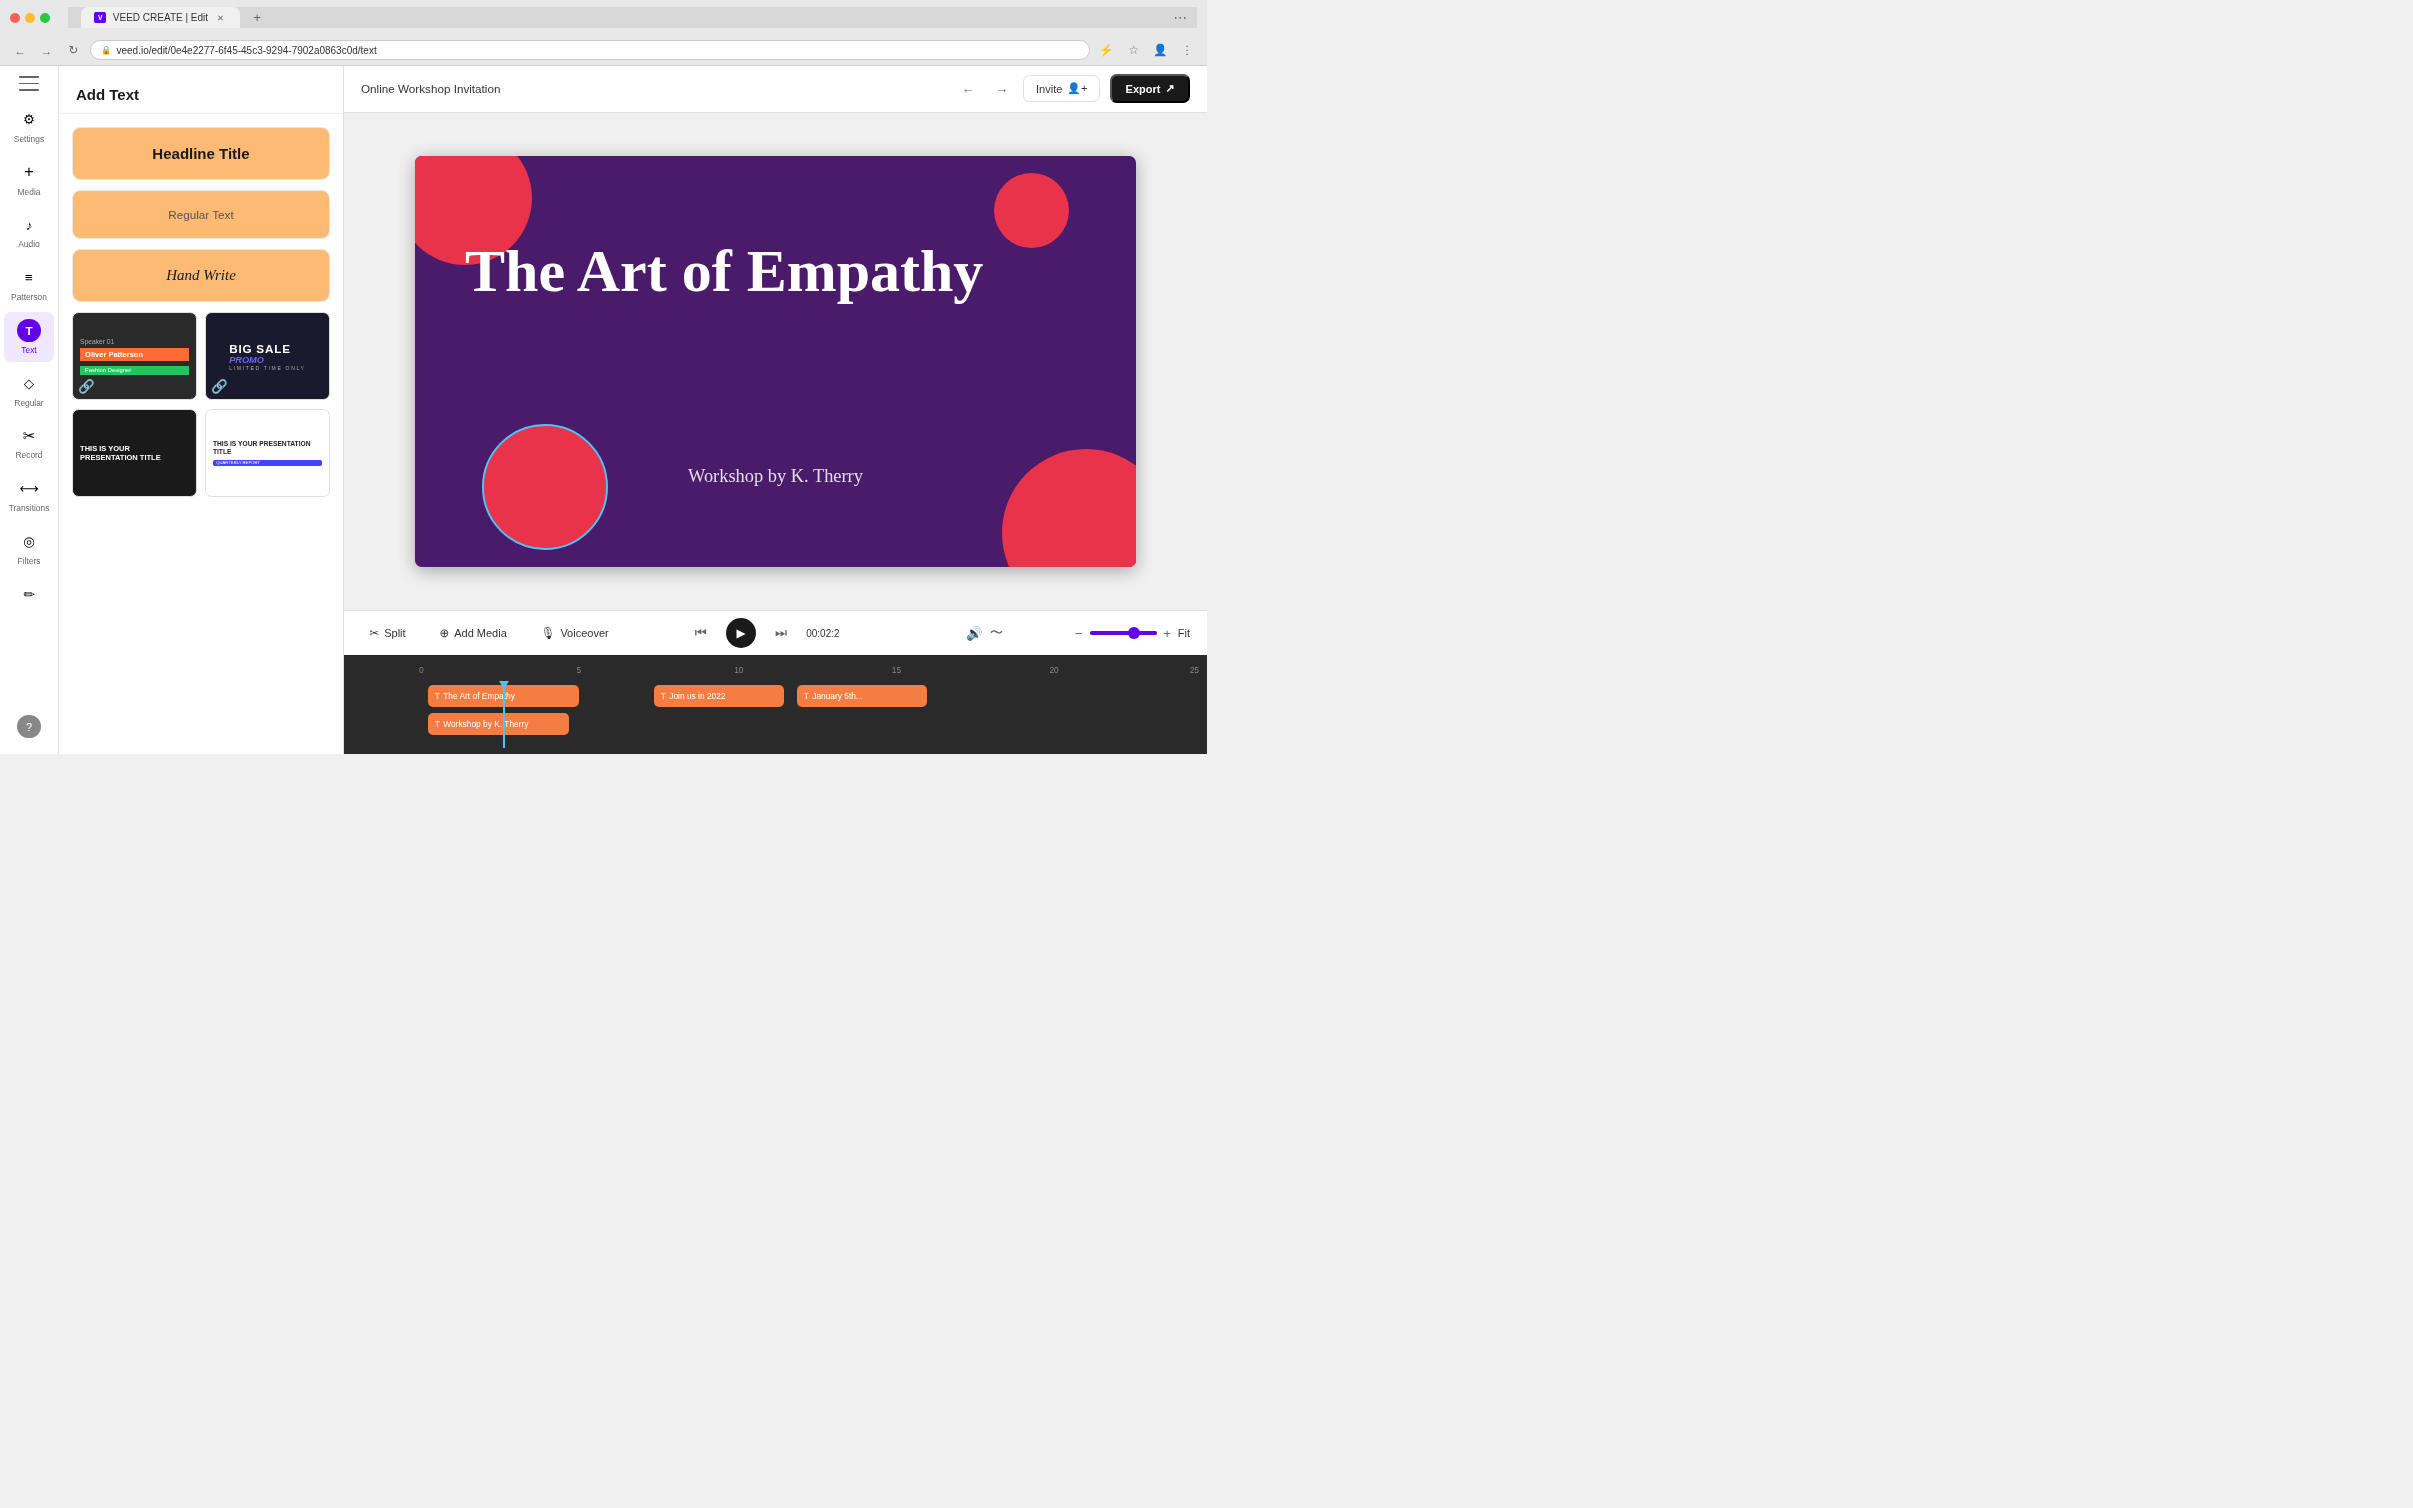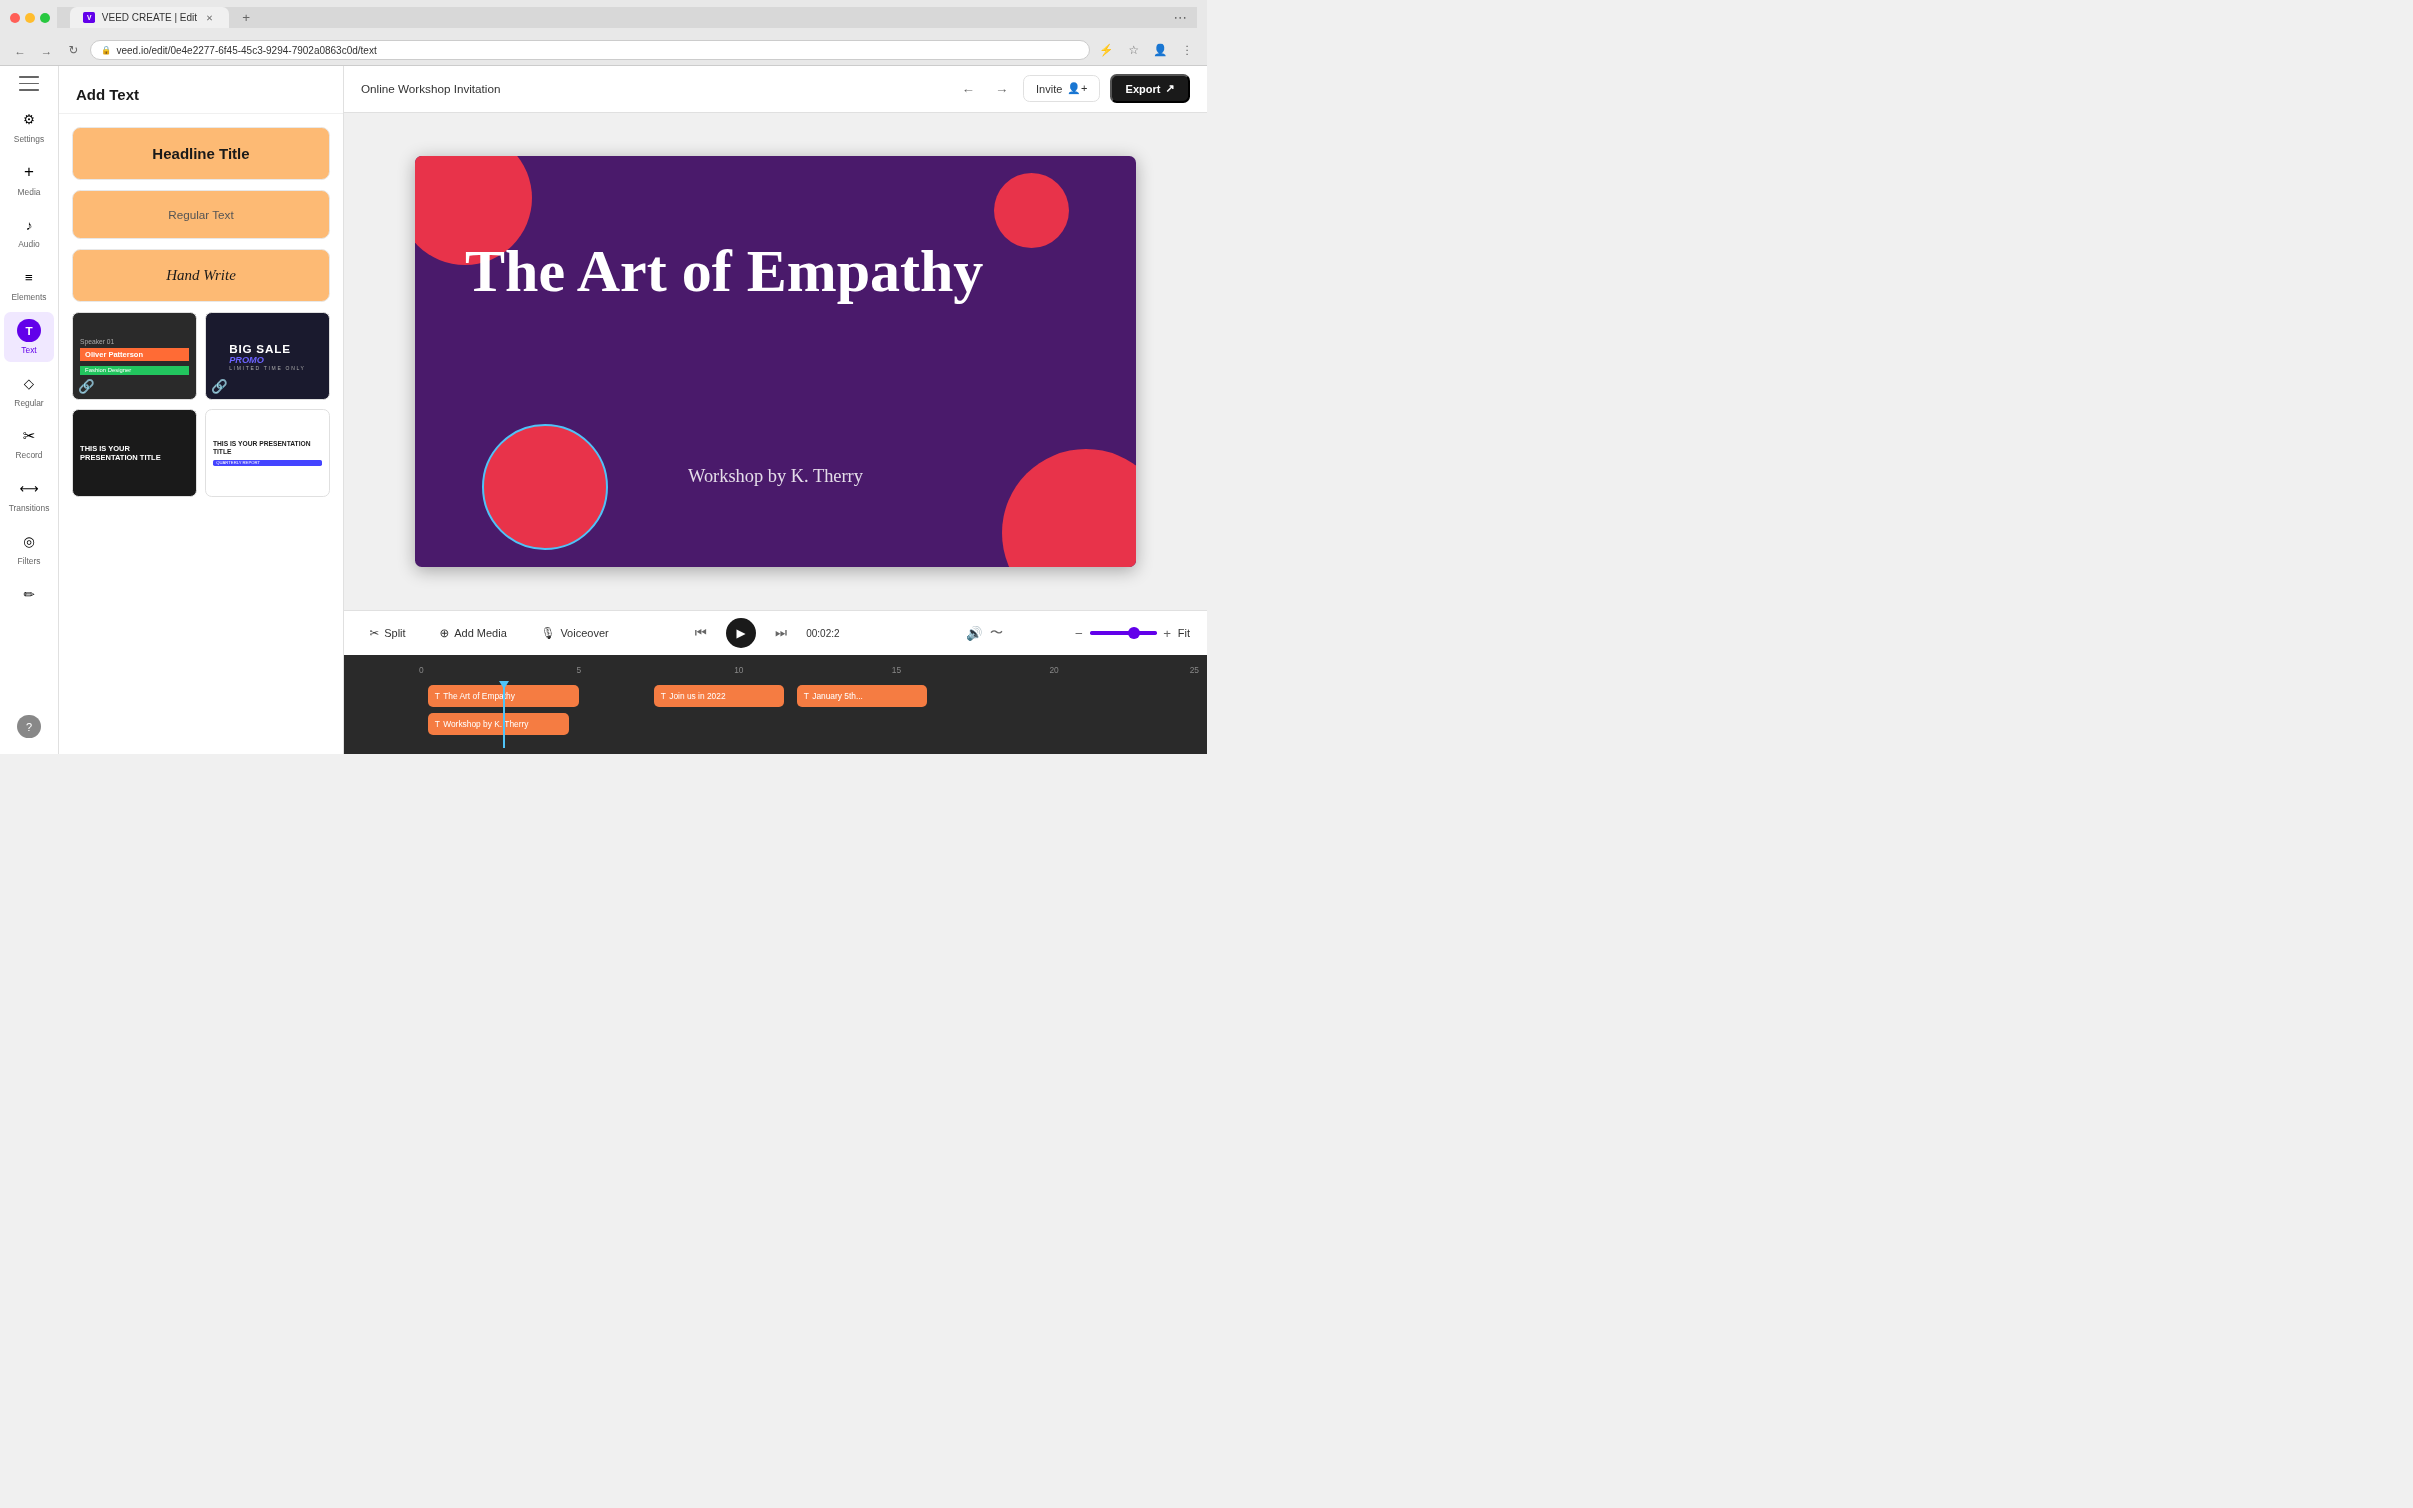--- a/index.html
+++ b/index.html
@@ -6,21 +6,21 @@
     body { font-family: -apple-system, BlinkMacSystemFont, 'Segoe UI', sans-serif; background: #f0f0f0; width: 1207px; height: 754px; overflow: hidden; }
 
     
     .browser-chrome { background: #e8e8e8; border-bottom: 0.8px solid #ccc; }
     .browser-titlebar { display: flex; align-items: center; padding: 6.7px 10px; gap: 6.7px; background: #e8e8e8; }
     .traffic-lights { display: flex; gap: 5px; }
     .traffic-light { width: 10px; height: 10px; border-radius: 50%; }
     .tl-red { background: #ff5f57; }
     .tl-yellow { background: #ffbd2e; }
     .tl-green { background: #28c840; }
-    .tab-bar { display: flex; align-items: center; padding: 0 10px; background: #d8d8d8; }
+    .tab-bar { display: flex; align-items: center; padding: 0 10px; background: #d8d8d8; margin-left: 11px; }
     .tab { display: flex; align-items: center; gap: 6.7px; padding: 5px 13.4px; background: #f0f0f0; border-radius: 6.7px 6.7px 0 0; font-size: 10px; color: #333; }
     .tab-favicon { width: 11.7px; height: 11.7px; background: #6200ea; border-radius: 1.7px; display: flex; align-items: center; justify-content: center; color: white; font-size: 6.7px; font-weight: bold; }
     .tab-close { width: 11.7px; height: 11.7px; border-radius: 50%; display: flex; align-items: center; justify-content: center; font-size: 8.4px; color: #666; cursor: pointer; }
     .tab-new { margin-left: 6.7px; font-size: 13.4px; color: #666; cursor: pointer; }
     .address-bar { display: flex; align-items: center; padding: 5px 10px; gap: 6.7px; background: #e8e8e8; }
     .nav-btn { width: 20px; height: 20px; display: flex; align-items: center; justify-content: center; color: #666; font-size: 11.7px; cursor: pointer; border-radius: 50%; }
     .url-bar { flex: 1; background: white; border-radius: 17px; padding: 3.4px 10px; font-size: 10px; color: #333; display: flex; align-items: center; gap: 5px; border: 0.8px solid #ccc; }
     .url-lock { color: #666; font-size: 8.4px; }
     .browser-actions { display: flex; gap: 6.7px; align-items: center; }
     .browser-action-btn { width: 20px; height: 20px; display: flex; align-items: center; justify-content: center; color: #666; font-size: 11.7px; cursor: pointer; }
@@ -172,21 +172,21 @@
     <div class="sidebar-item">
       <div class="sidebar-icon" style="font-size:17px;">+</div>
       <span class="sidebar-label">Media</span>
     </div>
     <div class="sidebar-item">
       <div class="sidebar-icon">♪</div>
       <span class="sidebar-label">Audio</span>
     </div>
     <div class="sidebar-item">
       <div class="sidebar-icon">≡</div>
-      <span class="sidebar-label">Elements</span>
+      <span class="sidebar-label">Patterson</span>
     </div>
     <div class="sidebar-item active">
       <div class="sidebar-icon text-icon">T</div>
       <span class="sidebar-label" style="color:#6200ea;">Text</span>
     </div>
     <div class="sidebar-item">
       <div class="sidebar-icon">◇</div>
       <span class="sidebar-label">Regular</span>
     </div>
     <div class="sidebar-item">

